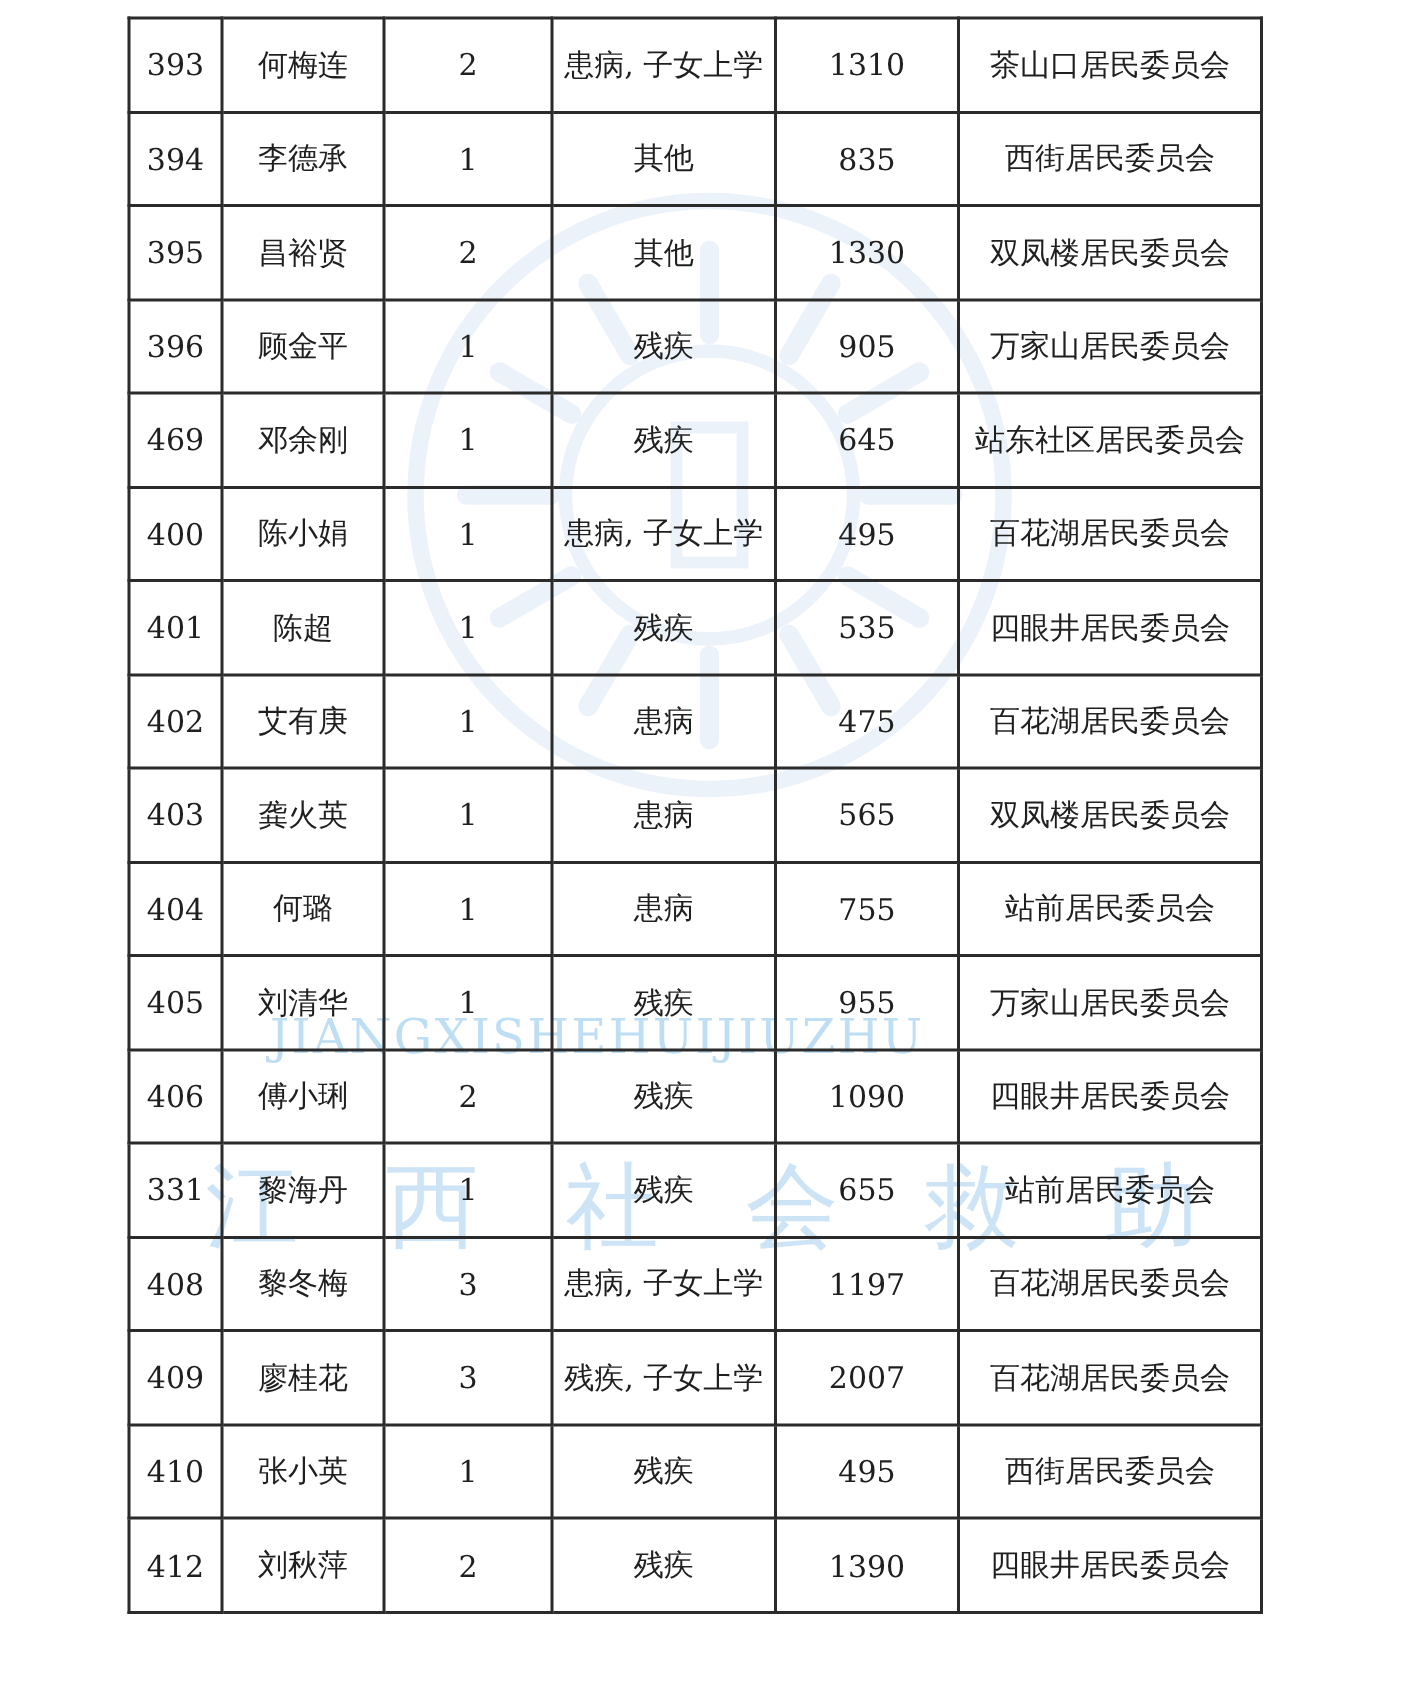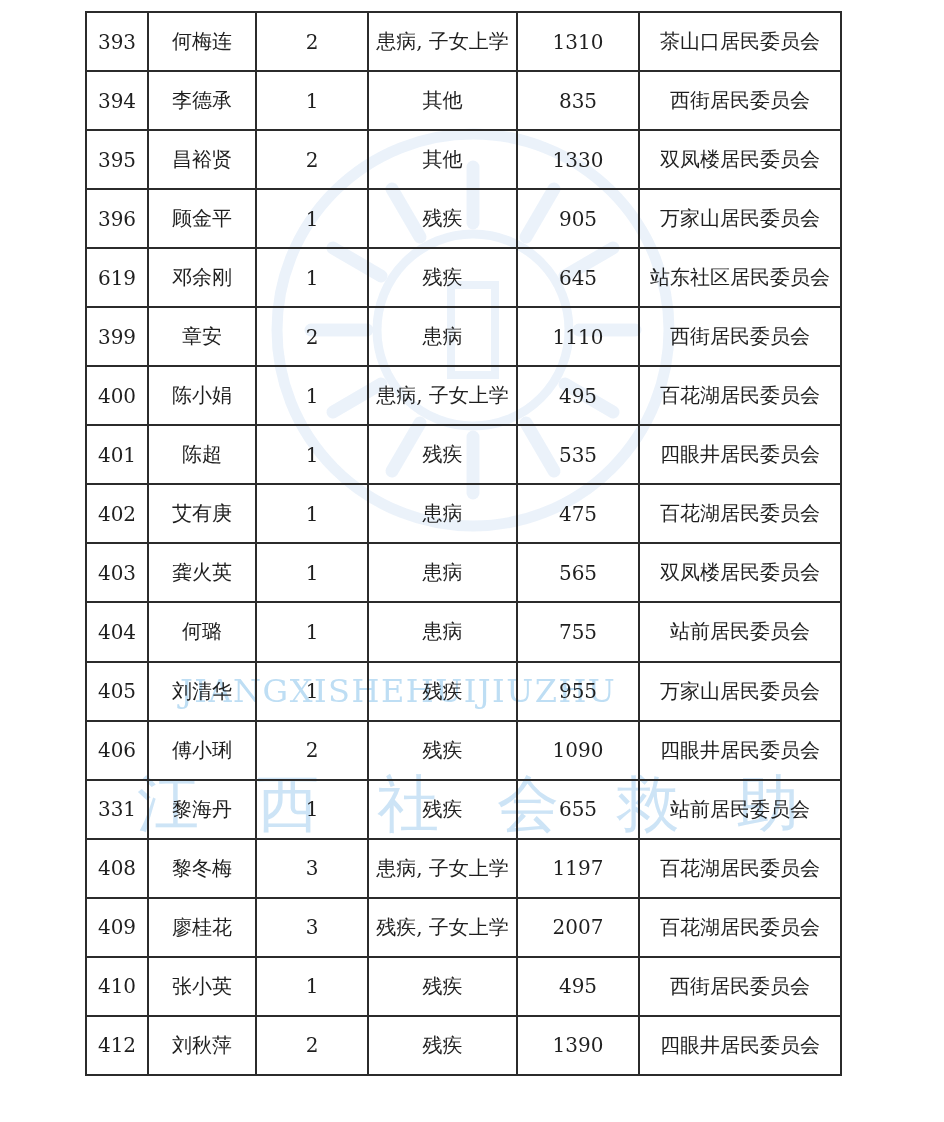--- a/index.html
+++ b/index.html
@@ -144,34 +144,26 @@
         </tr>
         <tr>
           <td>396</td>
           <td>顾金平</td>
           <td>1</td>
           <td>残疾</td>
           <td>905</td>
           <td>万家山居民委员会</td>
         </tr>
         <tr>
-          <td>619</td>
+          <td>469</td>
           <td>邓余刚</td>
           <td>1</td>
           <td>残疾</td>
           <td>645</td>
           <td>站东社区居民委员会</td>
-        </tr>
-        <tr>
-          <td>399</td>
-          <td>章安</td>
-          <td>2</td>
-          <td>患病</td>
-          <td>1110</td>
-          <td>西街居民委员会</td>
         </tr>
         <tr>
           <td>400</td>
           <td>陈小娟</td>
           <td>1</td>
           <td>患病, 子女上学</td>
           <td>495</td>
           <td>百花湖居民委员会</td>
         </tr>
         <tr>

